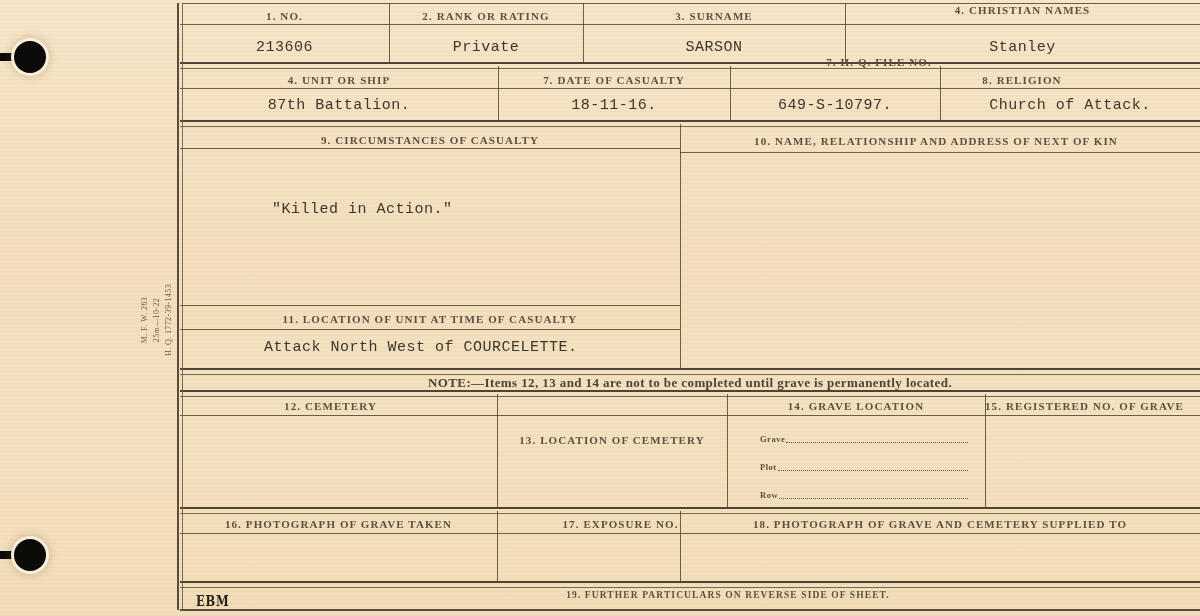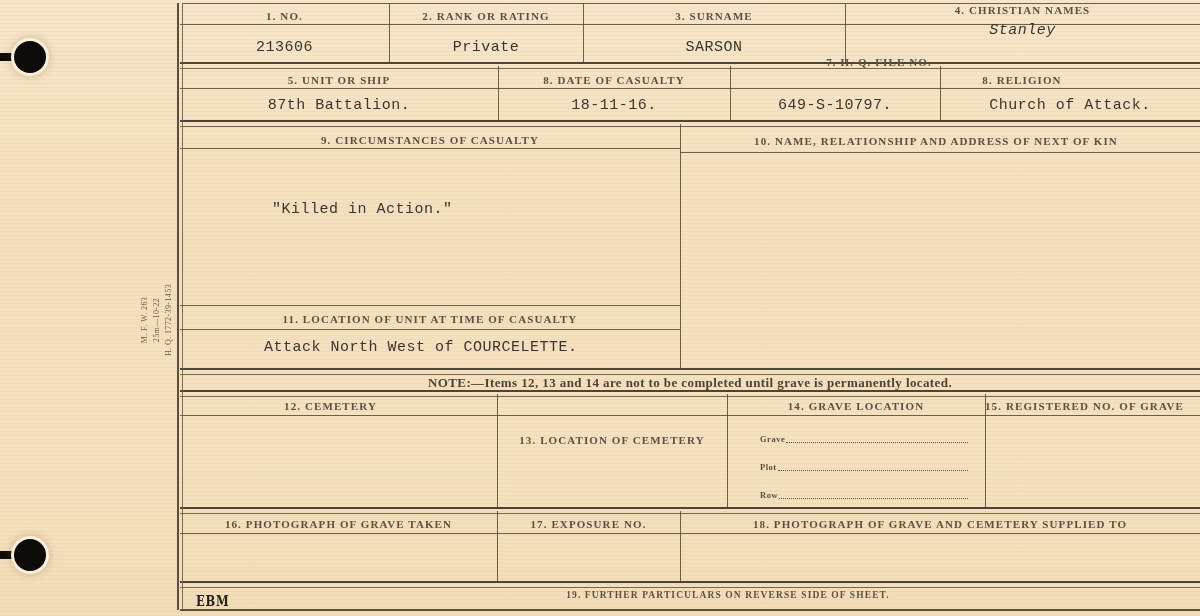--- a/index.html
+++ b/index.html
@@ -97,24 +97,24 @@
     <div class="vl" style="left:680px;top:511px;height:70px;"></div>
 
     <div class="hdr" style="left:180px;top:9px;width:209px;">1. NO.</div>
     <div class="hdr" style="left:389px;top:9px;width:194px;">2. RANK OR RATING</div>
     <div class="hdr" style="left:583px;top:9px;width:262px;">3. SURNAME</div>
     <div class="hdr" style="left:845px;top:3px;width:355px;">4. CHRISTIAN NAMES</div>
 
     <div class="tw ctr" style="left:180px;top:38px;width:209px;">213606</div>
     <div class="tw ctr" style="left:389px;top:38px;width:194px;">Private</div>
     <div class="tw ctr" style="left:583px;top:38px;width:262px;">SARSON</div>
-    <div class="tw ctr" style="left:845px;top:21px;width:355px;font-style:italic;">Stanley</div>
+    <div class="tw ctr" style="left:845px;top:38px;width:355px;">Stanley</div>
 
-    <div class="hdr" style="left:180px;top:73px;width:318px;">5. UNIT OR SHIP</div>
-    <div class="hdr" style="left:498px;top:73px;width:232px;">8. DATE OF CASUALTY</div>
+    <div class="hdr" style="left:180px;top:73px;width:318px;">4. UNIT OR SHIP</div>
+    <div class="hdr" style="left:498px;top:73px;width:232px;">7. DATE OF CASUALTY</div>
     <div class="hdr" style="left:730px;top:55px;width:210px;padding-left:44px;">7. H. Q. FILE NO.</div>
     <div class="hdr" style="left:892px;top:73px;width:260px;">8. RELIGION</div>
 
     <div class="tw ctr" style="left:180px;top:96px;width:318px;">87th Battalion.</div>
     <div class="tw ctr" style="left:498px;top:96px;width:232px;">18-11-16.</div>
     <div class="tw ctr" style="left:730px;top:96px;width:210px;">649-S-10797.</div>
     <div class="tw ctr" style="left:940px;top:96px;width:260px;">Church of Attack.</div>
 
     <div class="hdr" style="left:180px;top:133px;width:500px;">9. CIRCUMSTANCES OF CASUALTY</div>
     <div class="hdr" style="left:680px;top:134px;width:512px;">10. NAME, RELATIONSHIP AND ADDRESS OF NEXT OF KIN</div>
@@ -138,21 +138,21 @@
         <span class="glabel">Plot</span>
         <span class="leader"></span>
       </div>
       <div class="gline">
         <span class="glabel">Row</span>
         <span class="leader"></span>
       </div>
     </div>
 
     <div class="hdr" style="left:180px;top:517px;width:317px;">16. PHOTOGRAPH OF GRAVE TAKEN</div>
-    <div class="hdr" style="left:497px;top:517px;width:183px;">17. EXPOSURE NO.</div>
+    <div class="hdr" style="left:497px;top:517px;width:183px;padding-left:32px;">17. EXPOSURE NO.</div>
     <div class="hdr" style="left:680px;top:517px;width:520px;">18. PHOTOGRAPH OF GRAVE AND CEMETERY SUPPLIED TO</div>
 
     <div class="hdr" style="left:180px;top:588px;width:1020px;font-size:9.5px;padding-left:38px;">19. FURTHER PARTICULARS ON REVERSE SIDE OF SHEET.</div>
 
     <div class="stamp">EBM</div>
 
   </div>
 </div>
 
 </body></html>

